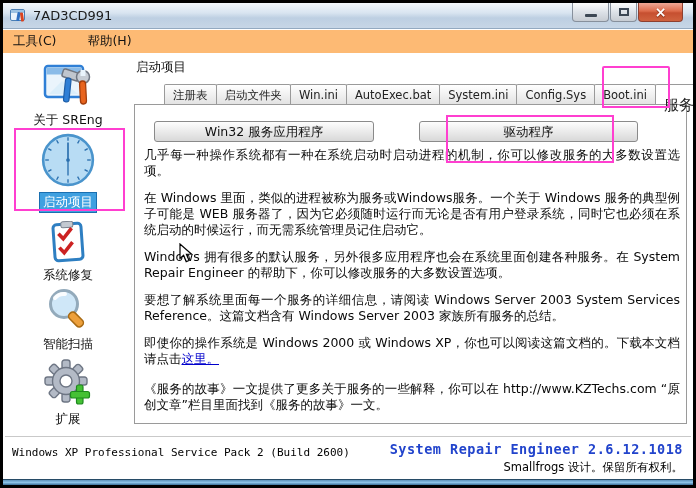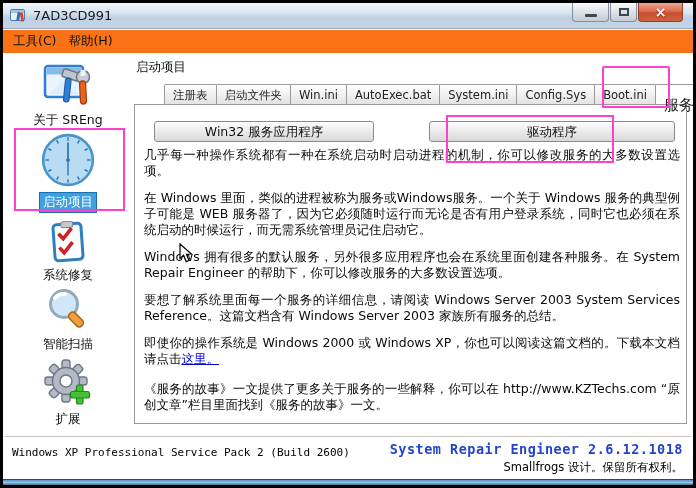--- a/index.html
+++ b/index.html
@@ -21,42 +21,42 @@
   .wbtn{height:19px;border:1px solid #87909c;border-top:none;border-radius:0 0 4px 4px;
         display:flex;align-items:center;justify-content:center;
         background:linear-gradient(#fdfdfd,#dde2e8 50%,#c7ccd3);}
   .wbtn.min{width:37px;} .wbtn.max{width:27px;}
   .wbtn.close{width:45px;border-color:#8e4030;
         background:linear-gradient(#efa896 0%,#dd6b4b 45%,#c64f30 55%,#d0633f 100%);}
   .glyph-min{width:12px;height:3px;background:#3c4754;border-radius:1px;margin-top:6px;}
   .glyph-max{width:10px;height:8px;border:2px solid #3c4754;background:transparent;}
   .glyph-x{color:#fff;font-weight:bold;font-size:14px;line-height:1;text-shadow:0 1px 1px #7c2a12;}
   
-  .menubar{position:absolute;top:27px;left:0;right:0;height:23px;background:#f97316;
-           display:flex;align-items:center;padding-left:10px;gap:12px;font-size:12.5px;}
+  .menubar{position:absolute;top:27px;left:0;right:0;height:23px;background:#fdba74;
+           display:flex;align-items:center;padding-left:10px;gap:31px;font-size:12.5px;}
   .menubar .mitem{cursor:default;}
   
   .sb-item{position:absolute;left:0;width:130px;text-align:center;font-size:12.5px;}
   .sb-label{display:inline-block;padding:1px 3px;text-align:right;}
   .sb-label.selected{background:#3fa0e0;color:#fff;border:1px solid #1a6fb0;}
   
   .page-title{position:absolute;left:133px;top:56px;font-size:12.5px;}
   .tabstrip{position:absolute;left:131px;top:81px;display:flex;z-index:3;margin-left:30px;}
   .tab{height:20px;padding:2px 8px 0 8px;font-size:11.5px;line-height:17px;
        background:linear-gradient(#ffffff,#e3e3e3);border:1px solid #9a9a9a;border-bottom:none;
        border-radius:2px 2px 0 0;margin-right:-1px;color:#222;white-space:nowrap;}
   .tab.active{height:16px;background:#fff;position:relative;z-index:4;font-size:15px;
        padding-top:12px;margin-bottom:-1px;}
   .panel{position:absolute;left:131px;top:101px;width:553px;height:320px;
          border:1px solid #9a9a9a;background:#fff;z-index:1;}
   .btn{position:absolute;top:16px;height:21px;border:1px solid #8a8a8a;border-radius:3px;
        background:linear-gradient(#fdfdfd,#e9e9e9 55%,#d8d8d8);
        font-size:12.5px;text-align:center;line-height:19px;color:#111;}
   .btn.b1{left:19px;width:220px;}
-  .btn.b2{left:294px;width:246px;}
+  .btn.b2{left:284px;width:219px;}
   .textarea{position:absolute;left:9px;top:42px;width:536px;font-size:12.5px;line-height:16px;
             text-align:justify;color:#0a0a0a;}
   .textarea p{margin:0 0 11px 0;}
   .textarea p.gap{margin-top:14px;}
   a.doclink{color:#0000cc;text-decoration:underline;cursor:pointer;}
   
   .hl{position:absolute;border:2px solid #ff3fd0;background:transparent;z-index:6;pointer-events:none;}
   .hl.sidebar{left:11px;top:125px;width:111px;height:83px;}
   .hl.tab{left:599px;top:63px;width:68px;height:42px;}
   .hl.button{left:443px;top:112px;width:168px;height:48px;}

